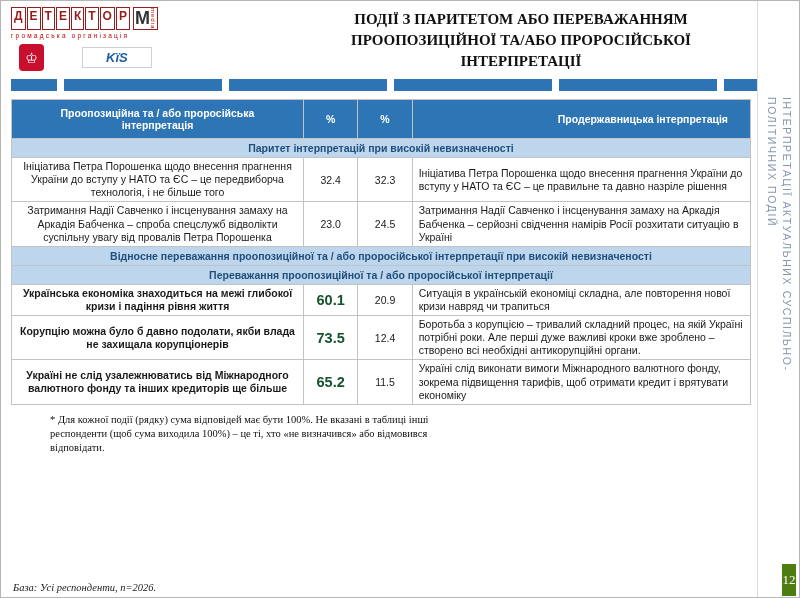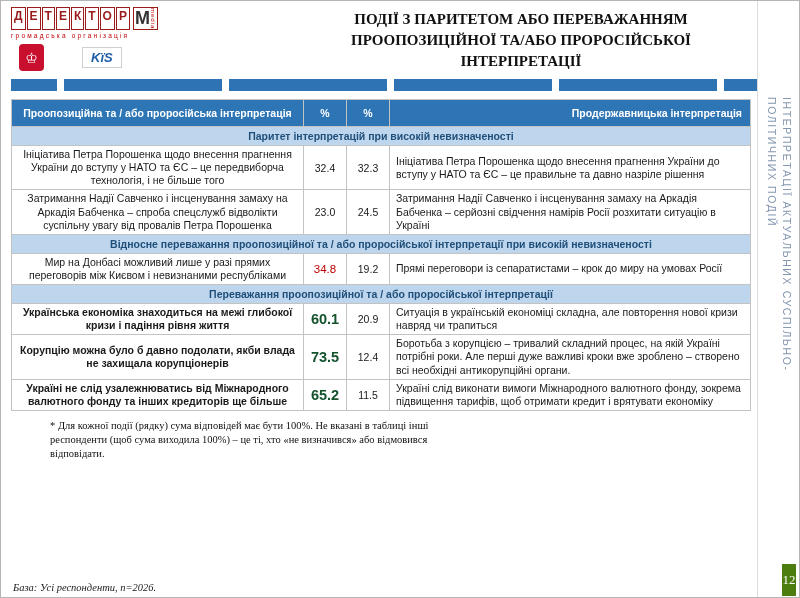--- a/index.html
+++ b/index.html
@@ -29,37 +29,37 @@
     letter-spacing: 1px; line-height: 6px;
   }
   .brand-subtitle { color: #c00000; font-size: 6.5px; letter-spacing: 2.2px; margin-top: 2px; }
   .logos-row { display: flex; align-items: center; gap: 38px; margin: 5px 0 0 8px; }
   .danish-logo {
     width: 25px; height: 27px; background: #c8102e; border-radius: 4px;
     color: #fff; display: flex; align-items: center; justify-content: center;
     font-size: 14px;
   }
   .kiis-logo {
-    border: 1px solid #cfcfcf; padding: 2px 8px; color: #1f5fa8;
+    border: 1px solid #cfcfcf; padding: 2px 23px; color: #1f5fa8;
     font-weight: bold; font-style: italic; font-size: 13px; background: #fff;
   }
   .title-area {
     flex: 1; text-align: center; font-family: "Liberation Serif", serif;
     font-weight: bold; font-size: 15px; line-height: 1.4; color: #111;
     white-space: pre-line; padding: 2px 8px 0 8px;
   }
   
   .deco-band { display: flex; gap: 7px; margin: 4px 14px 8px 10px; height: 12px; }
   .deco-band .seg { background: #2e74b5; height: 100%; }
   
   .table-wrap { margin: 0 12px 0 10px; }
   table { border-collapse: collapse; width: 740px; font-size: 10.5px; }
   td, th { border: 1px solid #c3c3c3; padding: 2px 6px; vertical-align: middle; }
   thead th {
-    background: #2e75b6; color: #fff; font-size: 10.5px; padding: 7px 8px;
+    background: #2e75b6; color: #fff; font-size: 10.5px; padding: 7px 22px;
     font-weight: bold;
   }
   th.col-left  { width: 292px; text-align: center; }
   th.col-pct   { width: 43px; text-align: center; }
   th.col-right { text-align: right; }
   tr.section-row td {
     background: #bdd6ee; color: #1f4e79; font-weight: bold; text-align: center;
     font-size: 10.5px; padding: 3px 4px;
   }
   td.left-cell  { text-align: center; line-height: 1.25; }
@@ -158,26 +158,20 @@
           </tr>
           <tr>
             <td class="left-cell">Затримання Надії Савченко і інсценування замаху на Аркадія Бабченка – спроба спецслужб відволікти суспільну увагу від провалів Петра Порошенка</td>
             <td class="pct">23.0</td>
             <td class="pct">24.5</td>
             <td class="right-cell">Затримання Надії Савченко і інсценування замаху на Аркадія Бабченка – серйозні свідчення намірів Росії розхитати ситуацію в Україні</td>
           </tr>
           <tr class="section-row">
             <td colspan="4">Відносне переважання проопозиційної та / або проросійської інтерпретації при високій невизначеності</td>
           </tr>
-          <tr>
-            <td class="left-cell">Мир на Донбасі можливий лише у разі прямих переговорів між Києвом і невизнаними республіками</td>
-            <td class="pct pct-red">34.8</td>
-            <td class="pct">19.2</td>
-            <td class="right-cell">Прямі переговори із сепаратистами – крок до миру на умовах Росії</td>
-          </tr>
           <tr class="section-row">
             <td colspan="4">Переважання проопозиційної та / або проросійської інтерпретації</td>
           </tr>
           <tr>
             <td class="left-cell bold">Українська економіка знаходиться на межі глибокої кризи і падіння рівня життя</td>
             <td class="pct pct-red-big">60.1</td>
             <td class="pct">20.9</td>
             <td class="right-cell">Ситуація в українській економіці складна, але повторення нової кризи навряд чи трапиться</td>
           </tr>
           <tr>

